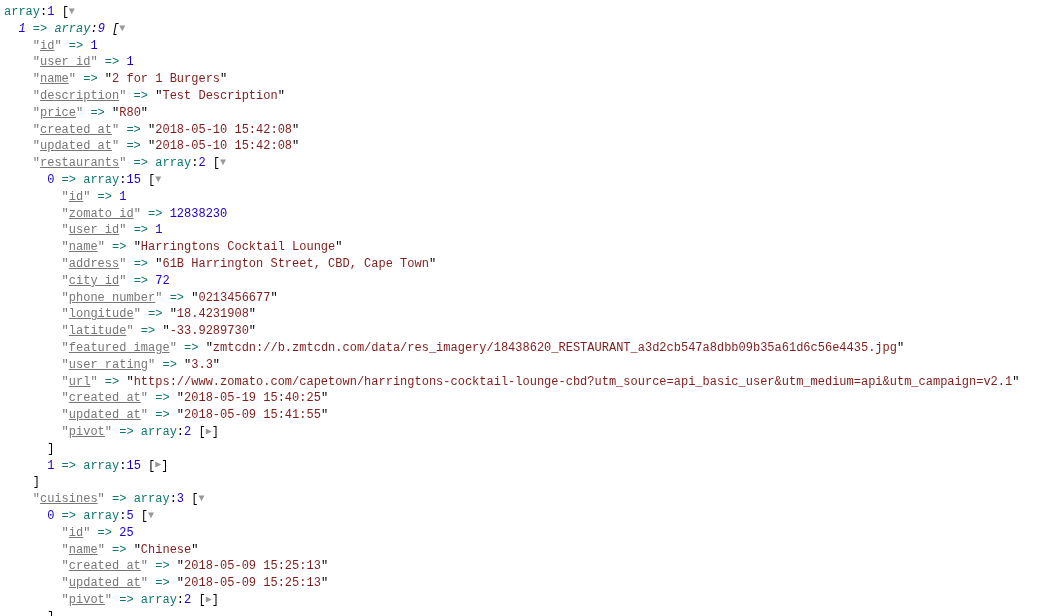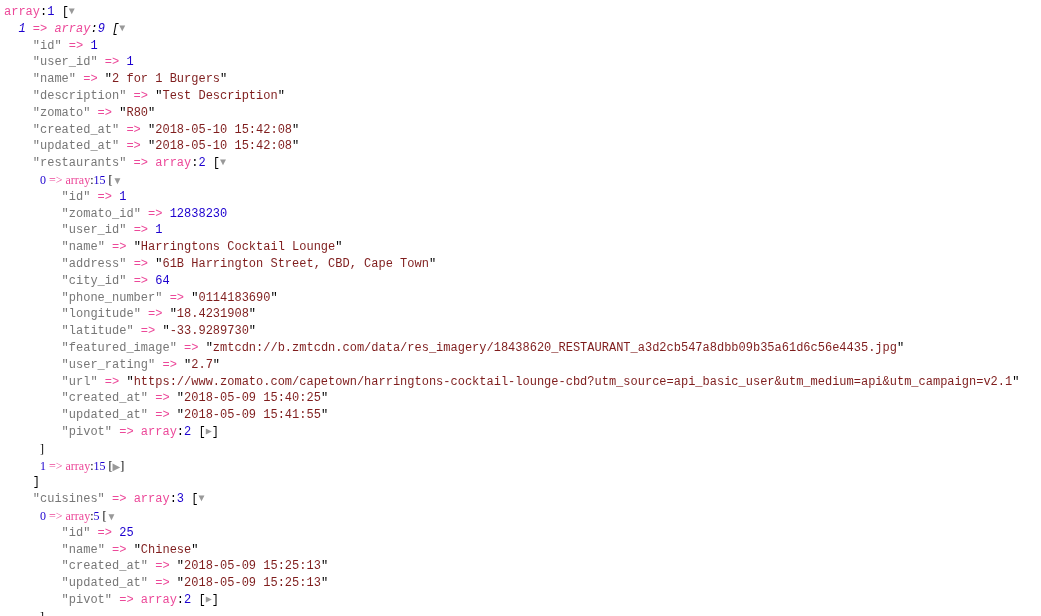--- a/index.html
+++ b/index.html
@@ -8,26 +8,26 @@
     line-height: 1.4;
     margin: 0;
     padding: 4px;
     background: #fff;
     color: #000;
     white-space: nowrap;
   }
   .line { display: block; }
   .i1 { padding-left: 2ch; font-style: italic; }
   .i2 { padding-left: 4ch; }
-  .i3 { padding-left: 6ch; font-family: Liberation Serif, serif; }
+  .i3 { padding-left: 6ch; }
   .i4 { padding-left: 8ch; }
-  .kw   { color: #ec4899; }   
+  .kw   { color: #0f766e; }   
   .num  { color: #1c00cf; }   
   .str  { color: #7f1d1d; }   
-  .key  { color: #777; }      
+  .key  { color: #777; text-decoration: underline; }      
   .punc { color: #000; }
   .tri {
     display: inline-block;
     font-size: 10px;
     color: #999;
     vertical-align: middle;
     line-height: 1;
   }
   .quote { color:#777; }
 </style>
@@ -43,41 +43,41 @@
   <span class="num">1</span>
   <span class="kw"> =&gt; </span>
   <span class="kw">array</span><span class="punc">:</span><span class="num">9</span>
   <span class="punc">[</span><span class="tri">▼</span>
 </span>
 
 <span class="line i2"><span class="quote">"</span><span class="key">id</span><span class="quote">"</span><span class="kw"> =&gt; </span><span class="num">1</span></span>
 <span class="line i2"><span class="quote">"</span><span class="key">user_id</span><span class="quote">"</span><span class="kw"> =&gt; </span><span class="num">1</span></span>
 <span class="line i2"><span class="quote">"</span><span class="key">name</span><span class="quote">"</span><span class="kw"> =&gt; </span><span class="punc">"</span><span class="str">2 for 1 Burgers</span><span class="punc">"</span></span>
 <span class="line i2"><span class="quote">"</span><span class="key">description</span><span class="quote">"</span><span class="kw"> =&gt; </span><span class="punc">"</span><span class="str">Test Description</span><span class="punc">"</span></span>
-<span class="line i2"><span class="quote">"</span><span class="key">zomato</span><span class="quote">"</span><span class="kw"> =&gt; </span><span class="punc">"</span><span class="str">R80</span><span class="punc">"</span></span>
+<span class="line i2"><span class="quote">"</span><span class="key">price</span><span class="quote">"</span><span class="kw"> =&gt; </span><span class="punc">"</span><span class="str">R80</span><span class="punc">"</span></span>
 <span class="line i2"><span class="quote">"</span><span class="key">created_at</span><span class="quote">"</span><span class="kw"> =&gt; </span><span class="punc">"</span><span class="str">2018-05-10 15:42:08</span><span class="punc">"</span></span>
 <span class="line i2"><span class="quote">"</span><span class="key">updated_at</span><span class="quote">"</span><span class="kw"> =&gt; </span><span class="punc">"</span><span class="str">2018-05-10 15:42:08</span><span class="punc">"</span></span>
 
 <span class="line i2"><span class="quote">"</span><span class="key">restaurants</span><span class="quote">"</span><span class="kw"> =&gt; </span><span class="kw">array</span><span class="punc">:</span><span class="num">2</span> <span class="punc">[</span><span class="tri">▼</span></span>
 
 <span class="line i3"><span class="num">0</span><span class="kw"> =&gt; </span><span class="kw">array</span><span class="punc">:</span><span class="num">15</span> <span class="punc">[</span><span class="tri">▼</span></span>
 
 <span class="line i4"><span class="quote">"</span><span class="key">id</span><span class="quote">"</span><span class="kw"> =&gt; </span><span class="num">1</span></span>
 <span class="line i4"><span class="quote">"</span><span class="key">zomato_id</span><span class="quote">"</span><span class="kw"> =&gt; </span><span class="num">12838230</span></span>
 <span class="line i4"><span class="quote">"</span><span class="key">user_id</span><span class="quote">"</span><span class="kw"> =&gt; </span><span class="num">1</span></span>
 <span class="line i4"><span class="quote">"</span><span class="key">name</span><span class="quote">"</span><span class="kw"> =&gt; </span><span class="punc">"</span><span class="str">Harringtons Cocktail Lounge</span><span class="punc">"</span></span>
 <span class="line i4"><span class="quote">"</span><span class="key">address</span><span class="quote">"</span><span class="kw"> =&gt; </span><span class="punc">"</span><span class="str">61B Harrington Street, CBD, Cape Town</span><span class="punc">"</span></span>
-<span class="line i4"><span class="quote">"</span><span class="key">city_id</span><span class="quote">"</span><span class="kw"> =&gt; </span><span class="num">64</span></span>
-<span class="line i4"><span class="quote">"</span><span class="key">phone_number</span><span class="quote">"</span><span class="kw"> =&gt; </span><span class="punc">"</span><span class="str">0114183690</span><span class="punc">"</span></span>
+<span class="line i4"><span class="quote">"</span><span class="key">city_id</span><span class="quote">"</span><span class="kw"> =&gt; </span><span class="num">72</span></span>
+<span class="line i4"><span class="quote">"</span><span class="key">phone_number</span><span class="quote">"</span><span class="kw"> =&gt; </span><span class="punc">"</span><span class="str">0213456677</span><span class="punc">"</span></span>
 <span class="line i4"><span class="quote">"</span><span class="key">longitude</span><span class="quote">"</span><span class="kw"> =&gt; </span><span class="punc">"</span><span class="str">18.4231908</span><span class="punc">"</span></span>
 <span class="line i4"><span class="quote">"</span><span class="key">latitude</span><span class="quote">"</span><span class="kw"> =&gt; </span><span class="punc">"</span><span class="str">-33.9289730</span><span class="punc">"</span></span>
 <span class="line i4"><span class="quote">"</span><span class="key">featured_image</span><span class="quote">"</span><span class="kw"> =&gt; </span><span class="punc">"</span><span class="str">zmtcdn://b.zmtcdn.com/data/res_imagery/18438620_RESTAURANT_a3d2cb547a8dbb09b35a61d6c56e4435.jpg</span><span class="punc">"</span></span>
-<span class="line i4"><span class="quote">"</span><span class="key">user_rating</span><span class="quote">"</span><span class="kw"> =&gt; </span><span class="punc">"</span><span class="str">2.7</span><span class="punc">"</span></span>
+<span class="line i4"><span class="quote">"</span><span class="key">user_rating</span><span class="quote">"</span><span class="kw"> =&gt; </span><span class="punc">"</span><span class="str">3.3</span><span class="punc">"</span></span>
 <span class="line i4"><span class="quote">"</span><span class="key">url</span><span class="quote">"</span><span class="kw"> =&gt; </span><span class="punc">"</span><span class="str">https://www.zomato.com/capetown/harringtons-cocktail-lounge-cbd?utm_source=api_basic_user&amp;utm_medium=api&amp;utm_campaign=v2.1</span><span class="punc">"</span></span>
-<span class="line i4"><span class="quote">"</span><span class="key">created_at</span><span class="quote">"</span><span class="kw"> =&gt; </span><span class="punc">"</span><span class="str">2018-05-09 15:40:25</span><span class="punc">"</span></span>
+<span class="line i4"><span class="quote">"</span><span class="key">created_at</span><span class="quote">"</span><span class="kw"> =&gt; </span><span class="punc">"</span><span class="str">2018-05-19 15:40:25</span><span class="punc">"</span></span>
 <span class="line i4"><span class="quote">"</span><span class="key">updated_at</span><span class="quote">"</span><span class="kw"> =&gt; </span><span class="punc">"</span><span class="str">2018-05-09 15:41:55</span><span class="punc">"</span></span>
 <span class="line i4"><span class="quote">"</span><span class="key">pivot</span><span class="quote">"</span><span class="kw"> =&gt; </span><span class="kw">array</span><span class="punc">:</span><span class="num">2</span> <span class="punc">[</span><span class="tri">▶</span><span class="punc">]</span></span>
 
 <span class="line i3"><span class="punc">]</span></span>
 
 <span class="line i3"><span class="num">1</span><span class="kw"> =&gt; </span><span class="kw">array</span><span class="punc">:</span><span class="num">15</span> <span class="punc">[</span><span class="tri">▶</span><span class="punc">]</span></span>
 
 <span class="line i2"><span class="punc">]</span></span>
 
 <span class="line i2"><span class="quote">"</span><span class="key">cuisines</span><span class="quote">"</span><span class="kw"> =&gt; </span><span class="kw">array</span><span class="punc">:</span><span class="num">3</span> <span class="punc">[</span><span class="tri">▼</span></span>

